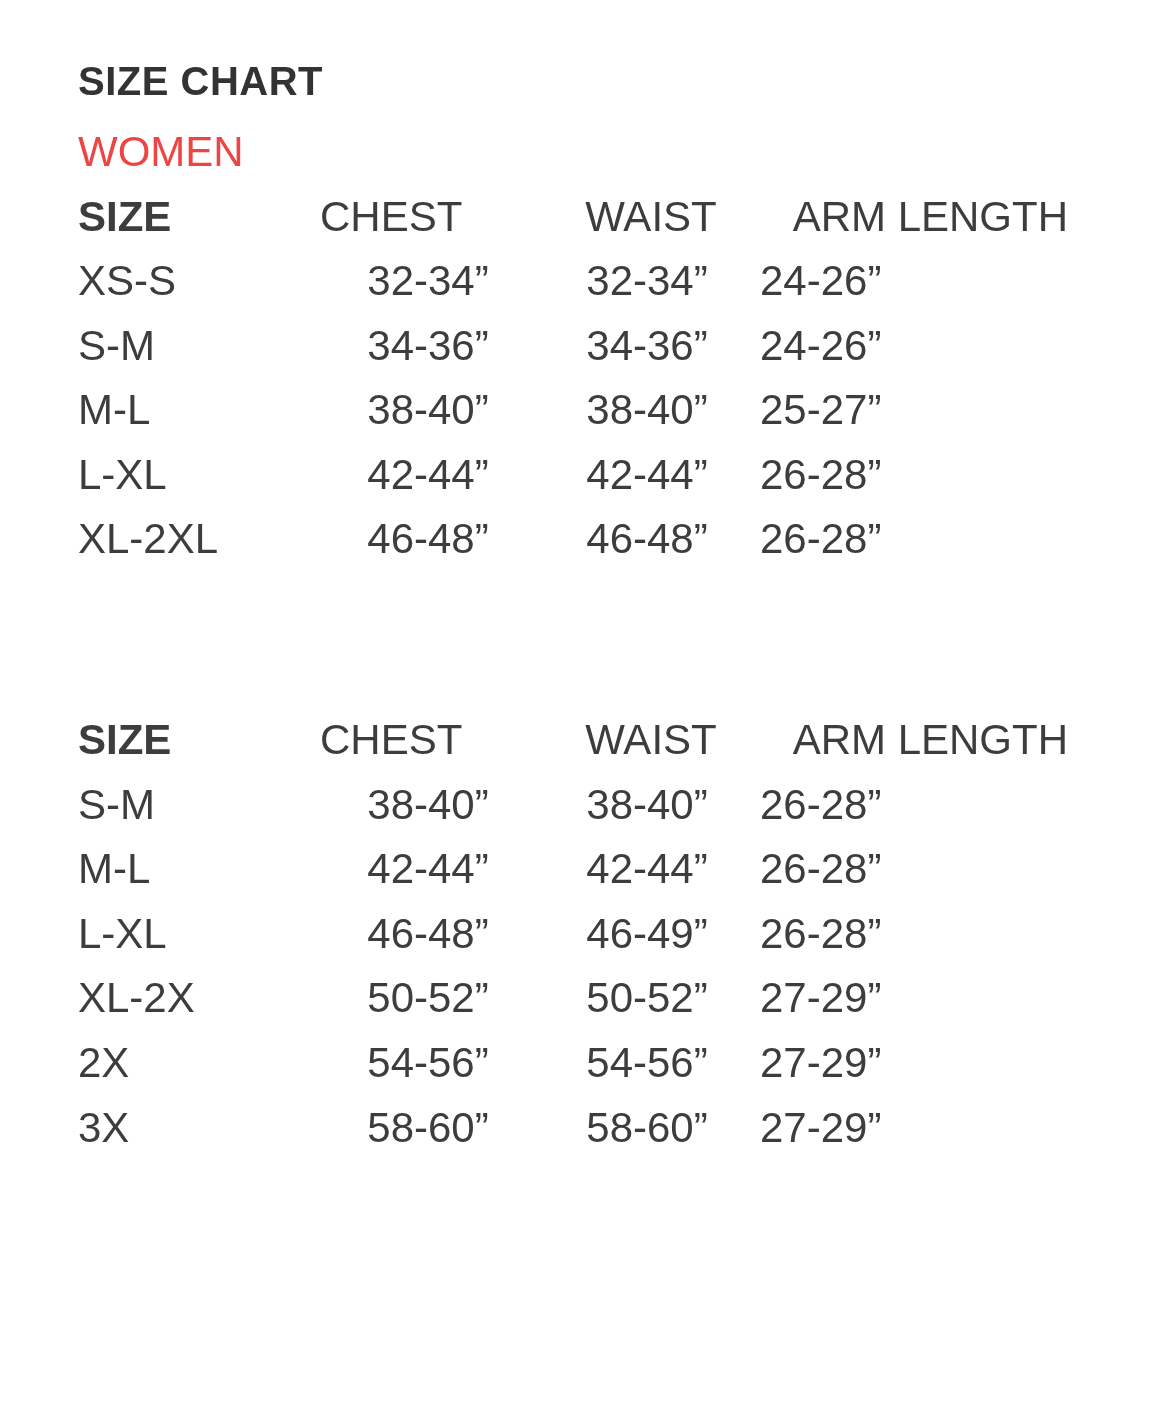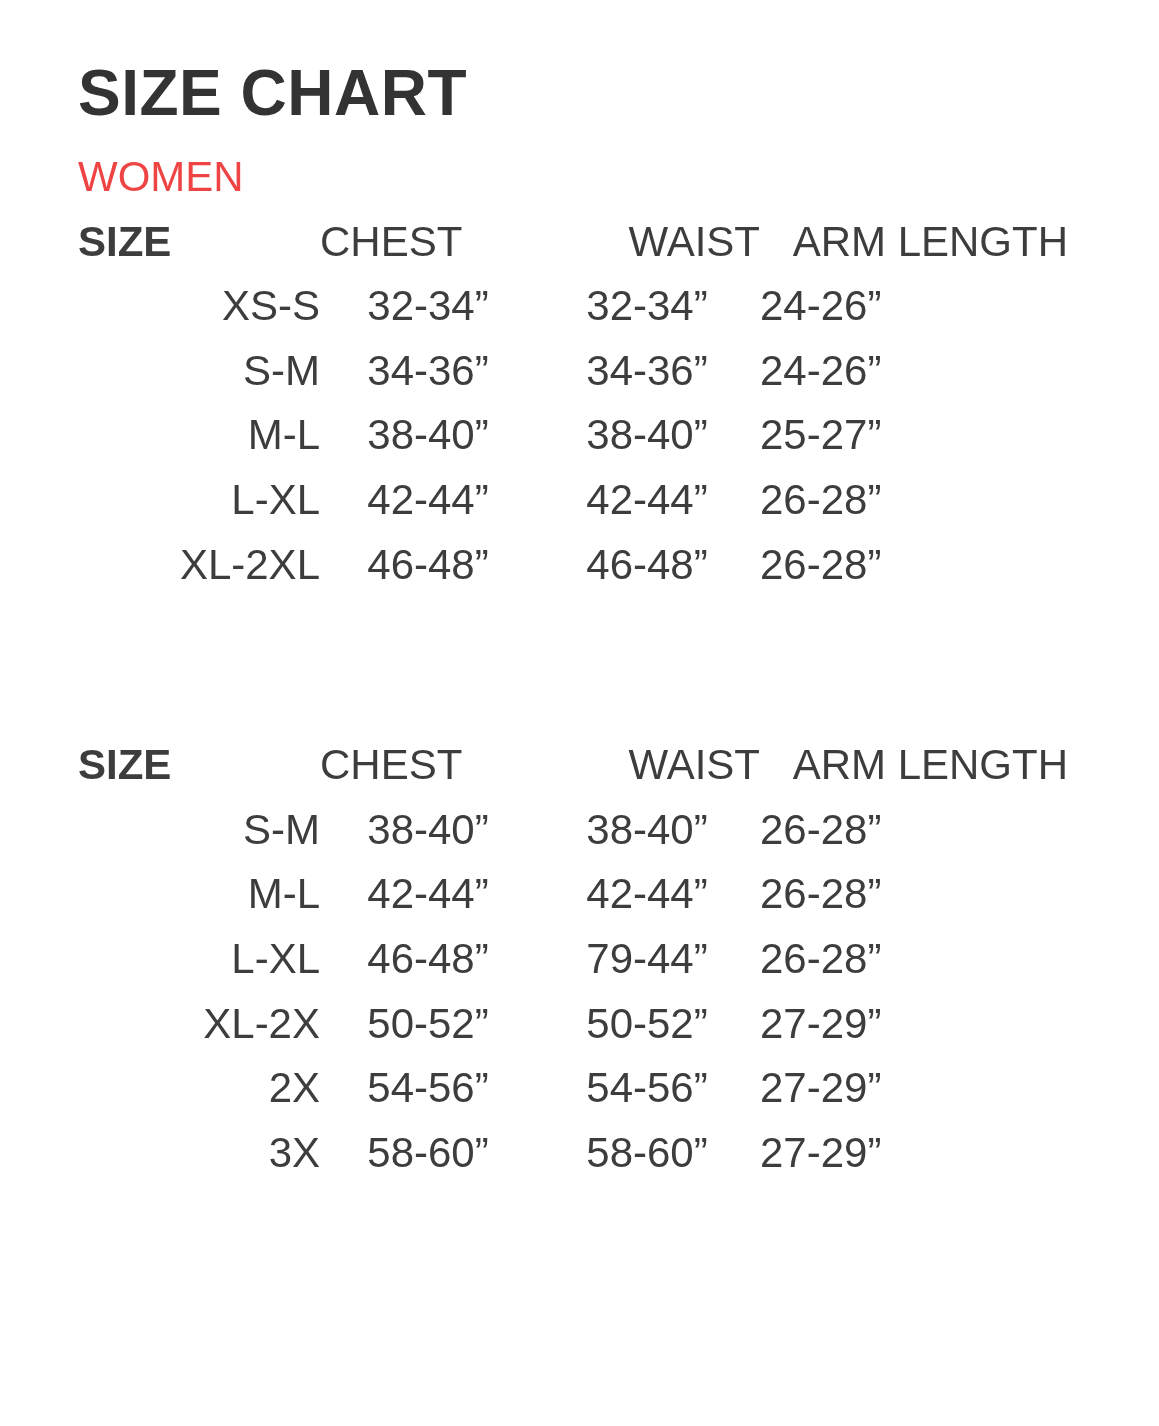--- a/index.html
+++ b/index.html
@@ -12,21 +12,21 @@
     height: 1426px;
     font-family: "Liberation Sans", sans-serif;
     color: #3a3a3a;
     overflow: hidden;
   }
   .page {
     padding: 60px 0 0 78px;
     box-sizing: border-box;
   }
   .chart-title {
-    font-size: 64px;
+    font-size: 40px;
     font-weight: bold;
     letter-spacing: 0.5px;
     color: #333333;
     margin: 0 0 24px 0;
     line-height: 1.05;
   }
   .section-label {
     font-size: 42px;
     font-weight: normal;
     color: #ef4444;
@@ -50,24 +50,24 @@
   table.size-table th {
     text-align: left;
   }
   col.c-size   { width: 242px; }
   col.c-chest  { width: 222px; }
   col.c-waist  { width: 218px; }
   col.c-arm    { width: 308px; }
 
   table.size-table th.h-size  { text-align: left; padding-left: 0; font-weight: bold; }
   table.size-table th.h-chest { text-align: left; padding-left: 0; }
-  table.size-table th.h-waist { text-align: right; padding-left: 0; margin-left: 36px; }
+  table.size-table th.h-waist { text-align: center; padding-left: 0; margin-left: 36px; }
   table.size-table th.h-arm   { text-align: right; padding-left: 0; }
 
-  table.size-table td.t-size  { text-align: right; }
+  table.size-table td.t-size  { text-align: left; }
   table.size-table td.t-chest { text-align: center; padding-right: 6px; }
   table.size-table td.t-waist { text-align: center; padding-right: 8px; }
   table.size-table td.t-arm   { text-align: left; padding-right: 38px; }
 
   .gap-women-unisex { height: 80px; }
   .gap-unisex-head  { height: 56px; }
 </style>
 </head>
 <body>
 
@@ -155,21 +155,21 @@
         </tr>
         <tr>
           <td class="t-size">M-L</td>
           <td class="t-chest">42-44”</td>
           <td class="t-waist">42-44”</td>
           <td class="t-arm">26-28”</td>
         </tr>
         <tr>
           <td class="t-size">L-XL</td>
           <td class="t-chest">46-48”</td>
-          <td class="t-waist">79-44”</td>
+          <td class="t-waist">46-49”</td>
           <td class="t-arm">26-28”</td>
         </tr>
         <tr>
           <td class="t-size">XL-2X</td>
           <td class="t-chest">50-52”</td>
           <td class="t-waist">50-52”</td>
           <td class="t-arm">27-29”</td>
         </tr>
         <tr>
           <td class="t-size">2X</td>

